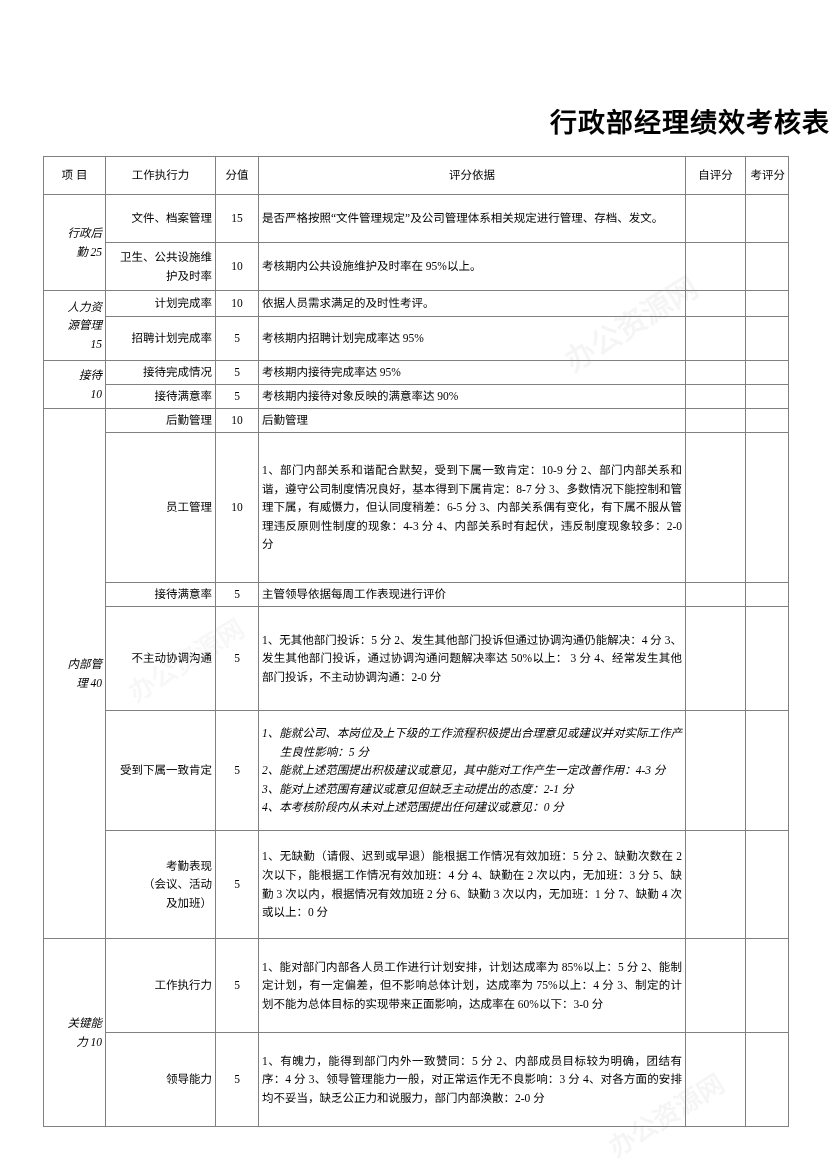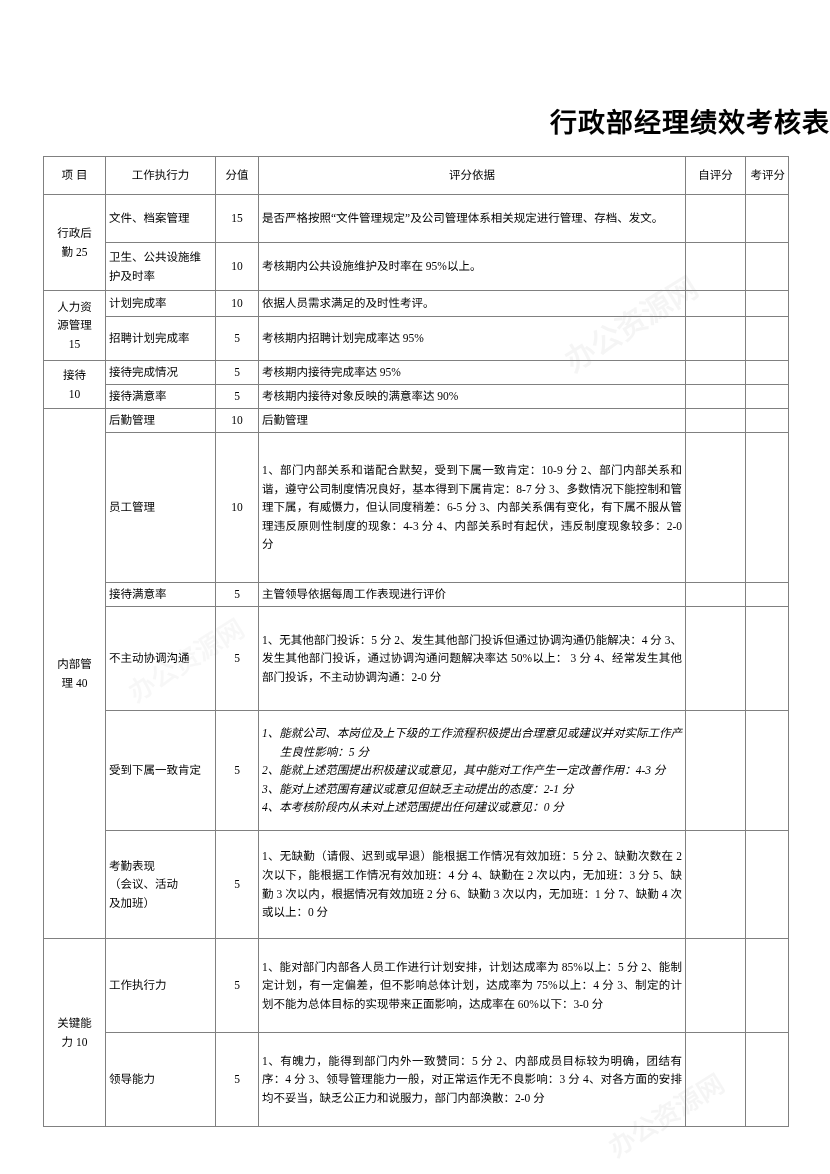--- a/index.html
+++ b/index.html
@@ -74,34 +74,34 @@
   }
   table.kpi td, table.kpi th {
     border: 1px solid #808080;
     padding: 2px 3px;
     vertical-align: middle;
     font-weight: normal;
     line-height: 1.62;
     word-break: break-all;
   }
   .c-item    { width: 62px;  text-align: center; }
-  .c-index   { width: 110px; text-align: left; }
+  .c-index   { width: 110px; text-align: right; }
   .c-score   { width: 43px;  text-align: center; }
   .c-basis   { width: 427px; text-align: left; padding-left: 6px; padding-right: 6px; }
   .c-self    { width: 60px; }
   .c-eval    { width: 43px; }
 
   thead td { text-align: center; height: 33px; padding: 1px 2px; }
   .hdr-eval { line-height: 1.35; text-align: right; }
 
   td.basis-cell { text-align: justify; text-justify: inter-ideograph; }
   td.basis-cell .ln { display: block; font-style: italic; }
   td.basis-cell .ln.ind { padding-left: 1.55em; text-indent: -1.55em; }
 
-  .cat-label { text-align: center; line-height: 1.7; }
+  .cat-label { text-align: right; line-height: 1.7; font-style: italic; }
 </style>
 </head>
 <body>
 
 <div class="page">
 
   <div class="watermark-layer">
     <div class="wm wm-a">办公资源网</div>
     <div class="wm wm-b">办公资源网</div>
     <div class="wm wm-c">办公资源网</div>

